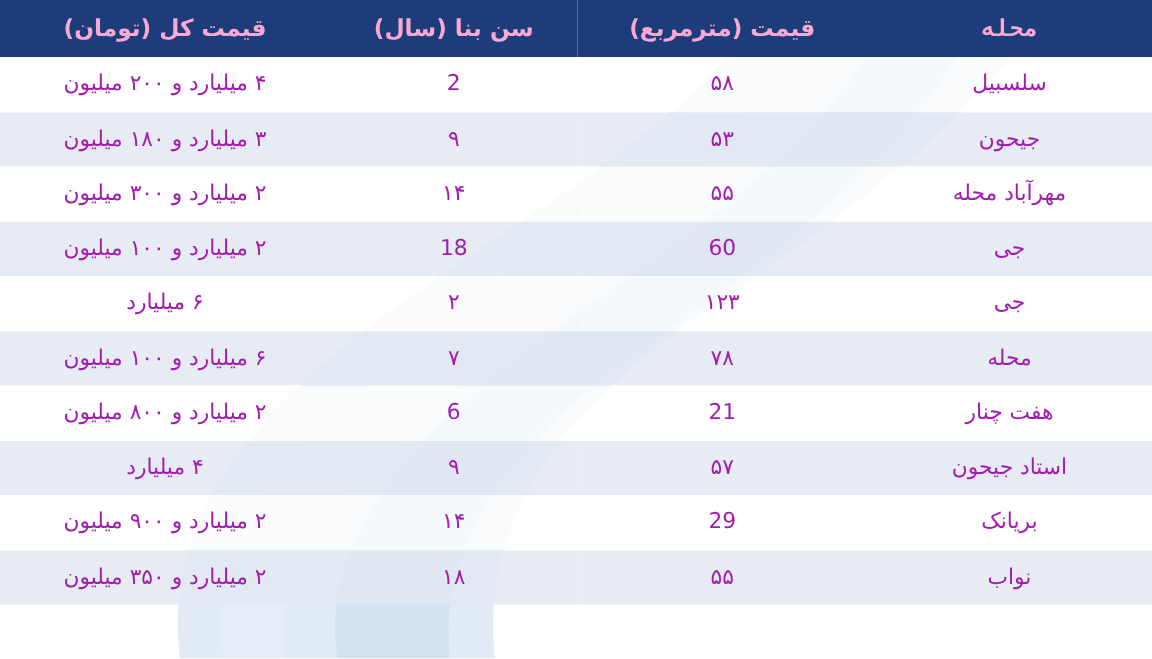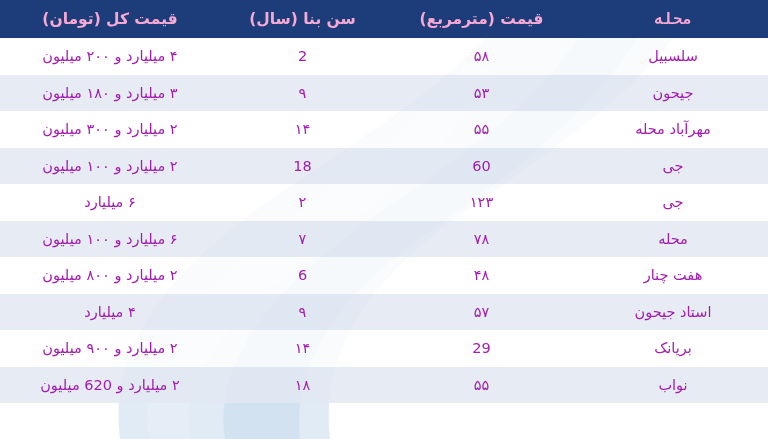--- a/index.html
+++ b/index.html
@@ -139,37 +139,37 @@
         <td>۶ میلیارد</td>
       </tr>
       <tr class="row-even">
         <td class="cell-name">محله</td>
         <td>۷۸</td>
         <td>۷</td>
         <td>۶ میلیارد و ۱۰۰ میلیون</td>
       </tr>
       <tr class="row-odd">
         <td class="cell-name">هفت چنار</td>
-        <td>۴۸</td>
+        <td>21</td>
         <td>6</td>
         <td>۲ میلیارد و ۸۰۰ میلیون</td>
       </tr>
       <tr class="row-even">
         <td class="cell-name">استاد جیحون</td>
         <td>۵۷</td>
         <td>۹</td>
         <td>۴ میلیارد</td>
       </tr>
       <tr class="row-odd">
         <td class="cell-name">بریانک</td>
         <td>29</td>
         <td>۱۴</td>
         <td>۲ میلیارد و ۹۰۰ میلیون</td>
       </tr>
       <tr class="row-even">
         <td class="cell-name">نواب</td>
         <td>۵۵</td>
         <td>۱۸</td>
-        <td>۲ میلیارد و 620 میلیون</td>
+        <td>۲ میلیارد و ۳۵۰ میلیون</td>
       </tr>
     </tbody>
   </table>
 </div>
 
 </body></html>

